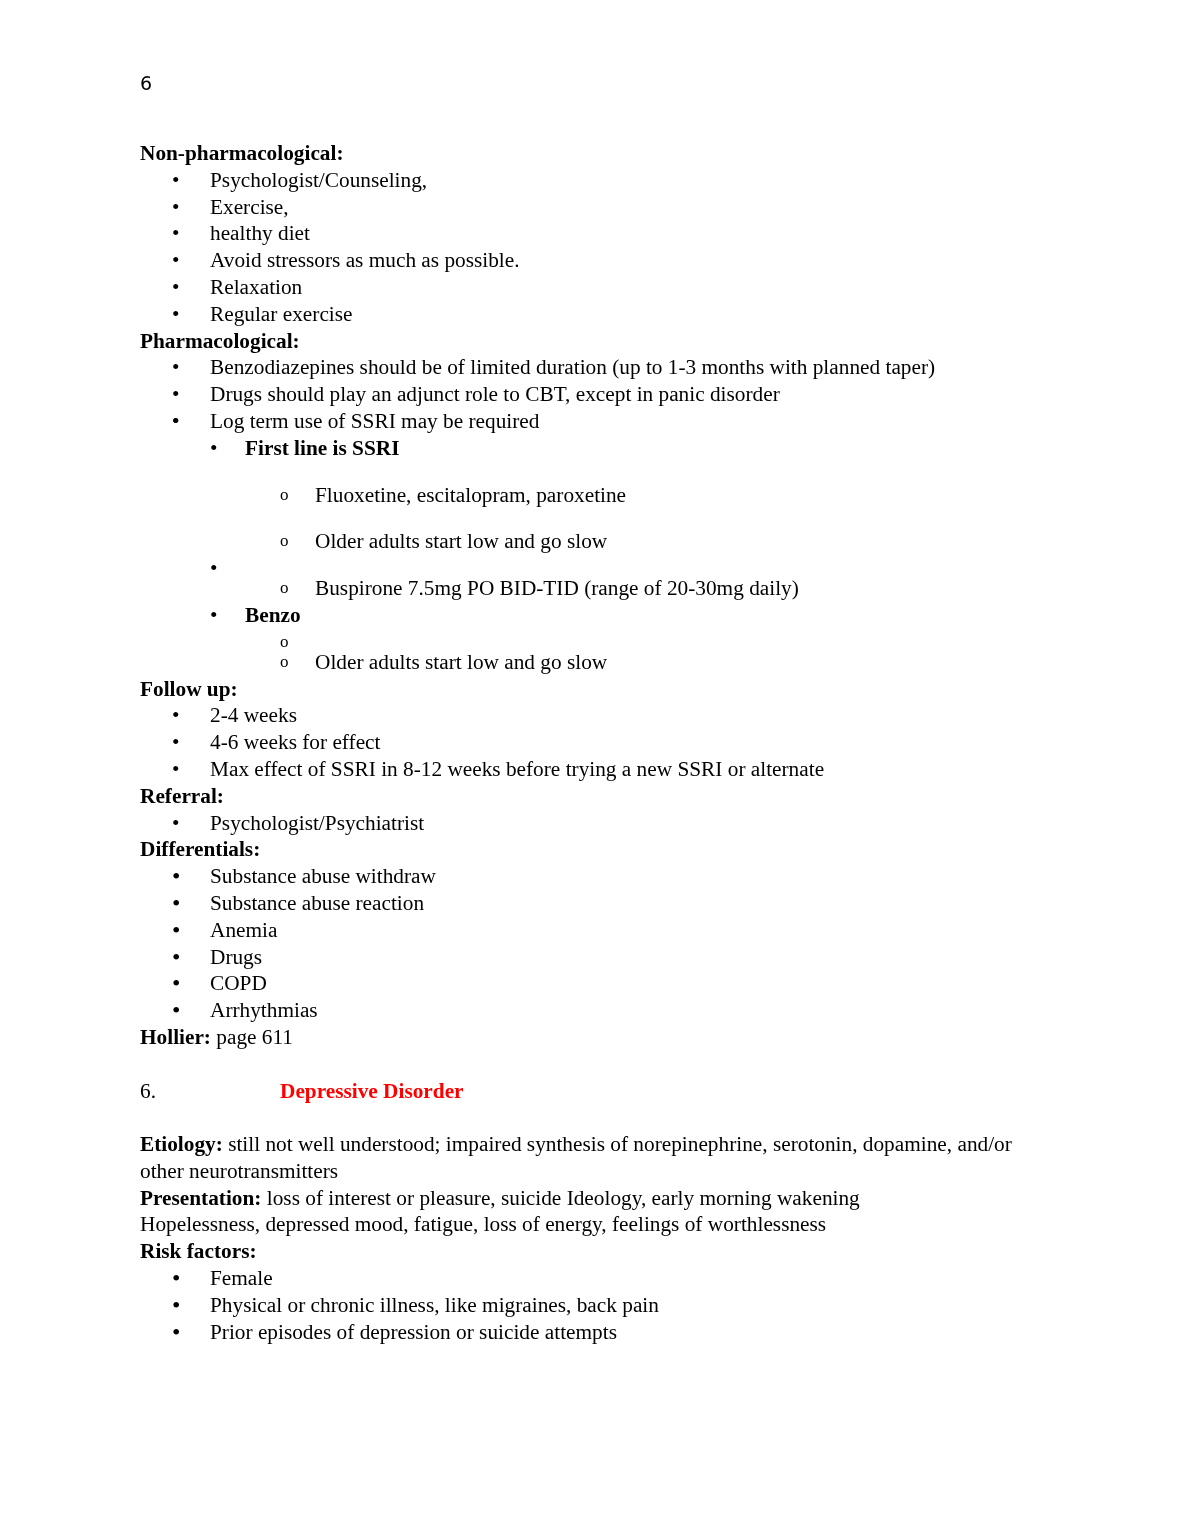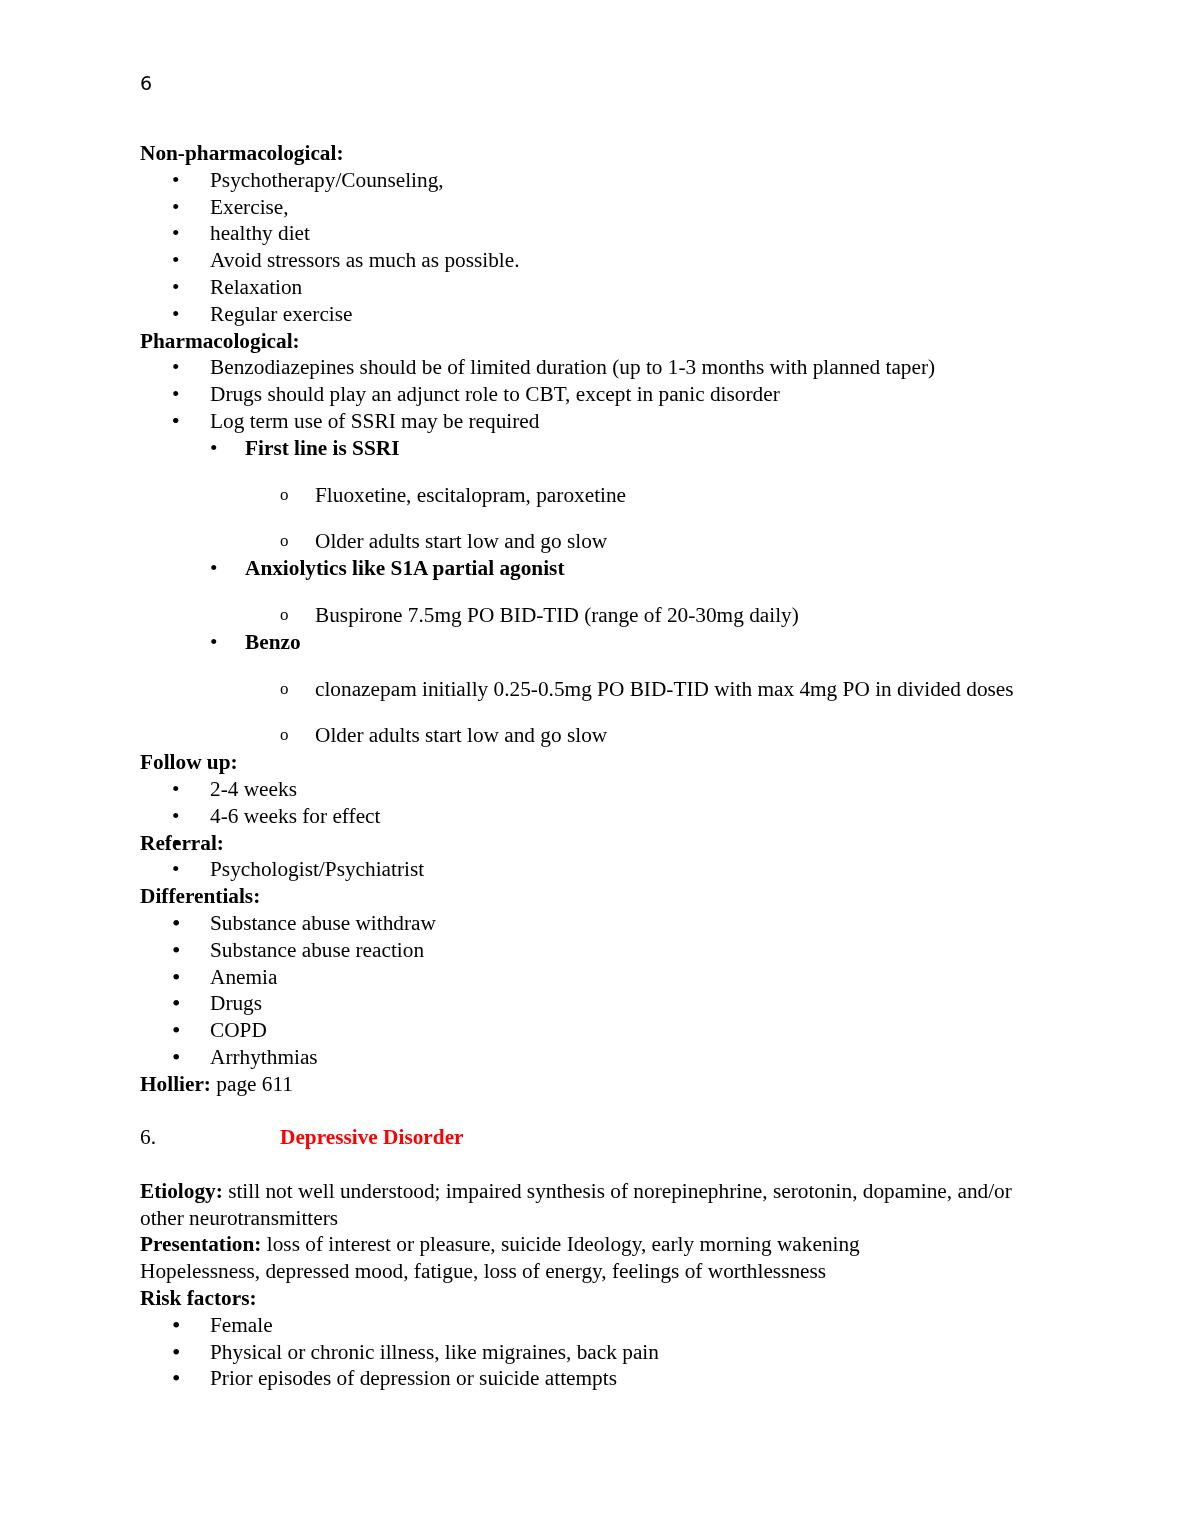--- a/index.html
+++ b/index.html
@@ -29,21 +29,21 @@
 </style>
 </head>
 <body>
 
 <div class="page-number">6</div>
 
 <div class="content">
 
   <div class="heading line">Non-pharmacological:</div>
   <ul>
-    <li class="l1 line"><span class="bullet">•</span><span class="text">Psychotherapy/Counseling,</span></li>
+    <li class="l1 line"><span class="bullet">•</span><span class="text">Psychologist/Counseling,</span></li>
     <li class="l1 line"><span class="bullet">•</span><span class="text">Exercise,</span></li>
     <li class="l1 line"><span class="bullet">•</span><span class="text">healthy diet</span></li>
     <li class="l1 line"><span class="bullet">•</span><span class="text">Avoid stressors as much as possible.</span></li>
     <li class="l1 line"><span class="bullet">•</span><span class="text">Relaxation</span></li>
     <li class="l1 line"><span class="bullet">•</span><span class="text">Regular exercise</span></li>
   </ul>
 
   <div class="heading line">Pharmacological:</div>
   <ul>
     <li class="l1 line"><span class="bullet">•</span><span class="text">Benzodiazepines should be of limited duration (up to 1-3 months with planned taper)</span></li>
@@ -54,42 +54,41 @@
     <li class="l2 line"><span class="bullet">•</span><span class="text">First line is SSRI</span></li>
     <li class="l3 line">
         <span class="bullet">o</span>
         <span class="text">Fluoxetine, escitalopram, paroxetine</span>
       </li>
     <li class="l3 line">
         <span class="bullet">o</span>
         <span class="text">Older adults start low and go slow</span>
       </li>
 
-    <li class="l2 line"><span class="bullet">•</span><span class="text">Anxiolytics like S1A partial agonist</span></li>
+    <li class="l2 line"><span class="bullet">•</span></li>
     <li class="l3 line">
         <span class="bullet">o</span>
         <span class="text">Buspirone 7.5mg PO BID-TID (range of 20-30mg daily)</span>
       </li>
 
     <li class="l2 line"><span class="bullet">•</span><span class="text">Benzo</span></li>
     <li class="l3 line">
         <span class="bullet">o</span>
-        <span class="text">clonazepam initially 0.25-0.5mg PO BID-TID with max 4mg PO in divided doses</span>
       </li>
     <li class="l3 line">
         <span class="bullet">o</span>
         <span class="text">Older adults start low and go slow</span>
       </li>
   </ul>
 
   <div class="heading line">Follow up:</div>
   <ul>
     <li class="l1 line"><span class="bullet">•</span><span class="text">2-4 weeks</span></li>
     <li class="l1 line"><span class="bullet">•</span><span class="text">4-6 weeks for effect</span></li>
-    <li class="l1 line"><span class="bullet">•</span></li>
+    <li class="l1 line"><span class="bullet">•</span><span class="text">Max effect of SSRI in 8-12 weeks before trying a new SSRI or alternate</span></li>
   </ul>
 
   <div class="heading line">Referral:</div>
   <ul>
     <li class="l1 line"><span class="bullet">•</span><span class="text">Psychologist/Psychiatrist</span></li>
   </ul>
 
   <div class="heading line">Differentials:</div>
   <ul>
     <li class="l1 line"><span class="bullet bigdot">•</span><span class="text">Substance abuse withdraw</span></li>

